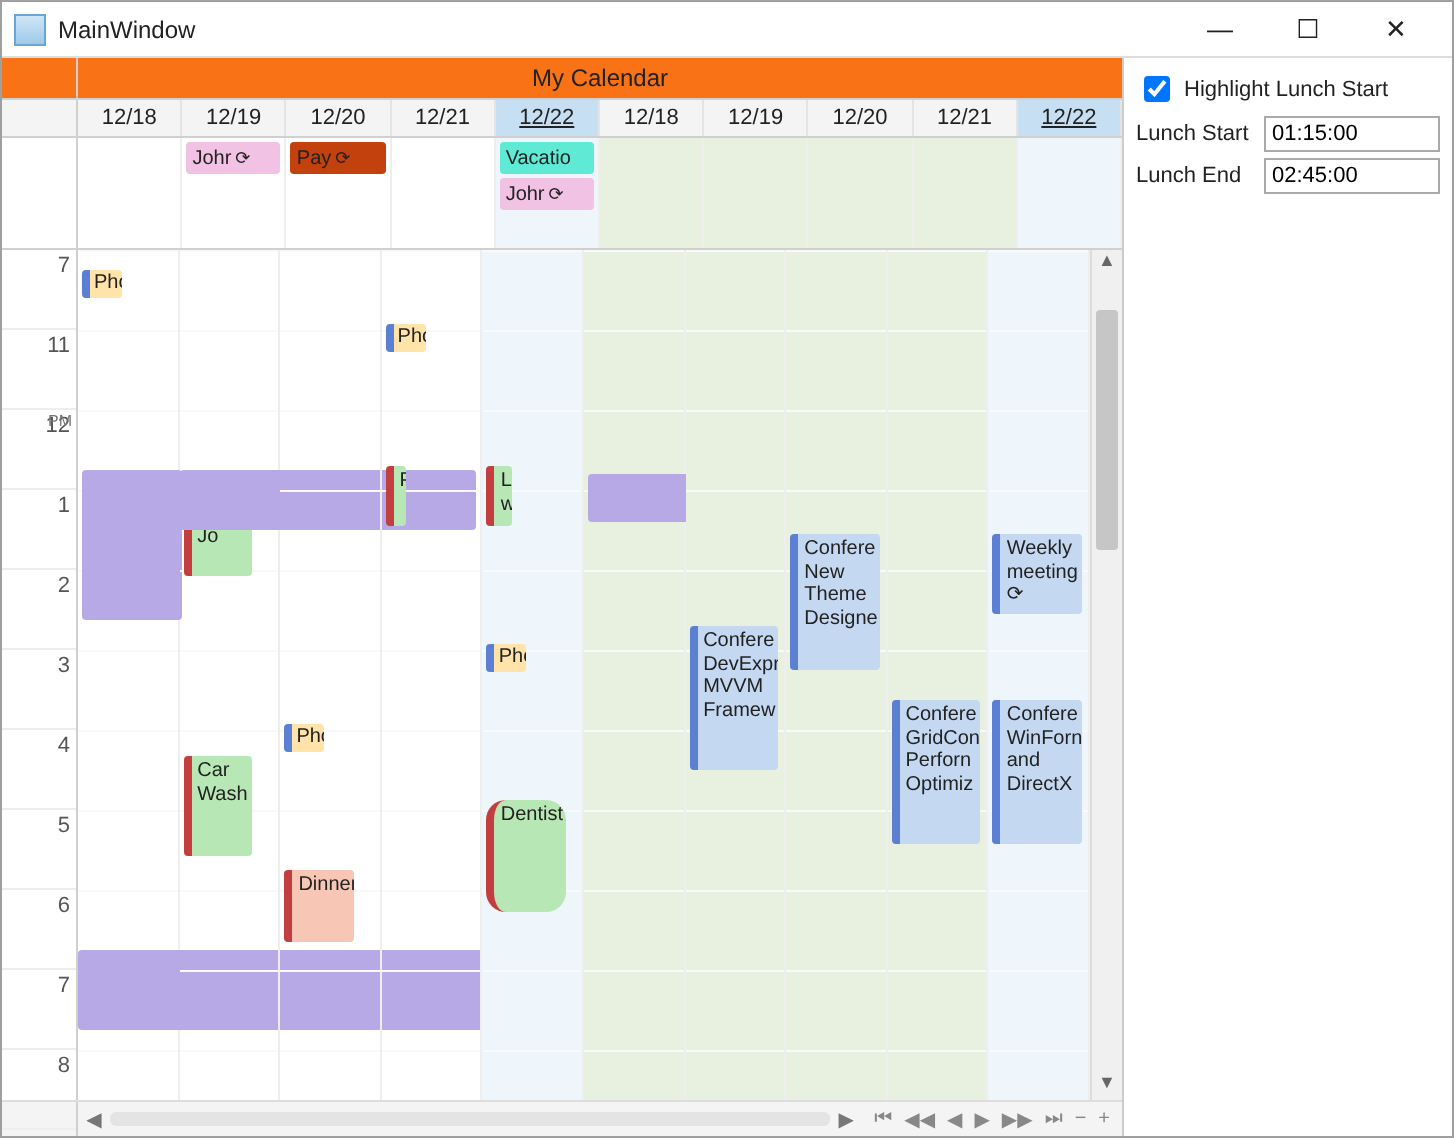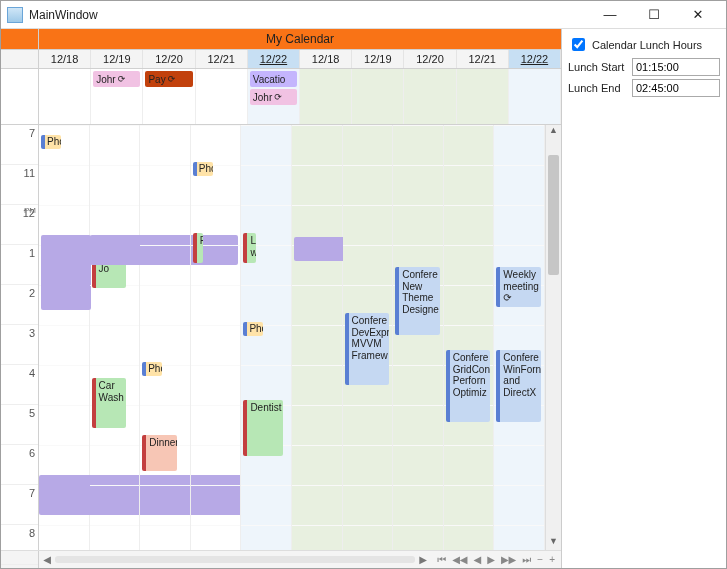--- a/index.html
+++ b/index.html
@@ -94,21 +94,21 @@
         <div id="allday-container" style="flex:1;display:flex;">
             <div class="slot"></div>
             <div class="slot">
               <div class="evpill recurring" style="top: 2px; background: rgb(241, 194, 227);">Johr</div>
             </div>
             <div class="slot">
               <div class="evpill recurring" style="top: 2px; background: #c2410c;">Pay</div>
             </div>
             <div class="slot"></div>
             <div class="slot" style="background: rgb(238, 245, 251);">
-              <div class="evpill" style="top: 2px; background: #c4b5fd;">Vacatio</div>
+              <div class="evpill" style="top: 2px; background: #5eead4;">Vacatio</div>
               <div class="evpill recurring" style="top: 20px; background: rgb(241, 194, 227);">Johr</div>
             </div>
             <div class="slot " style="background: rgb(232, 240, 224);"></div>
             <div class="slot " style="background: rgb(232, 240, 224);"></div>
             <div class="slot " style="background: rgb(232, 240, 224);"></div>
             <div class="slot " style="background: rgb(232, 240, 224);"></div>
             <div class="slot " style="background: rgb(238, 245, 251);"></div>
           </div>
       </div>
 
@@ -142,21 +142,21 @@
               <div class="event ev-small" style="top: 237px; height: 14px; width: 40%; left: 2px;">Phone</div>
               <div class="event ev-salmon" style="top: 310px; height: 36px; width: 70%; left: 2px;">Dinner</div>
             </div>
             <div class="daycol">
               <div class="event ev-small" style="top: 37px; height: 14px; width: 40%; left: 2px;">Phone</div>
               <div class="event ev-green" style="top: 108px; height: 30px; width: 20%; left: 2px;">Ph</div>
             </div>
             <div class="daycol today">
               <div class="event ev-small" style="top: 197px; height: 14px; width: 40%; left: 2px;">Phone</div>
               <div class="event ev-green" style="top: 108px; height: 30px; width: 26%; left: 2px;">Lu wi</div>
-              <div class="event ev-green" style="top: 275px; height: 56px; width: 80%; left: 2px;">Dentist</div>
+              <div class="event ev-green" style="top: 275px; height: 56px; width: 80%; left: 2px; border-radius: 10px;">Dentist</div>
             </div>
             <div class="daycol team">
               <div class="event ev-purple" style="top: 112px; height: 24px; width: 500%; left: 2px;"></div>
             </div>
             <div class="daycol team">
               <div class="event ev-team" style="top: 188px; height: 72px; width: 90%; left: 2px;">Confere DevExpr MVVM Framew</div>
             </div>
             <div class="daycol team">
               <div class="event ev-team" style="top: 142px; height: 68px; width: 90%; left: 2px;">Confere New Theme Designe</div>
             </div>
@@ -192,21 +192,21 @@
           <span>−</span>
           <span>+</span>
         </div>
       </div>
 
     </div>
 
     <div class="right">
       <div class="chkrow">
         <input type="checkbox" id="hl" checked="" style="">
-        <label for="hl">Calendar Lunch Hours</label>
+        <label for="hl">Highlight Lunch Start</label>
       </div>
       <div class="formrow">
         <label>Lunch Start</label>
         <input type="text" value="01:15:00" style="">
       </div>
       <div class="formrow">
         <label>Lunch End</label>
         <input type="text" value="02:45:00" style="">
       </div>
     </div>

